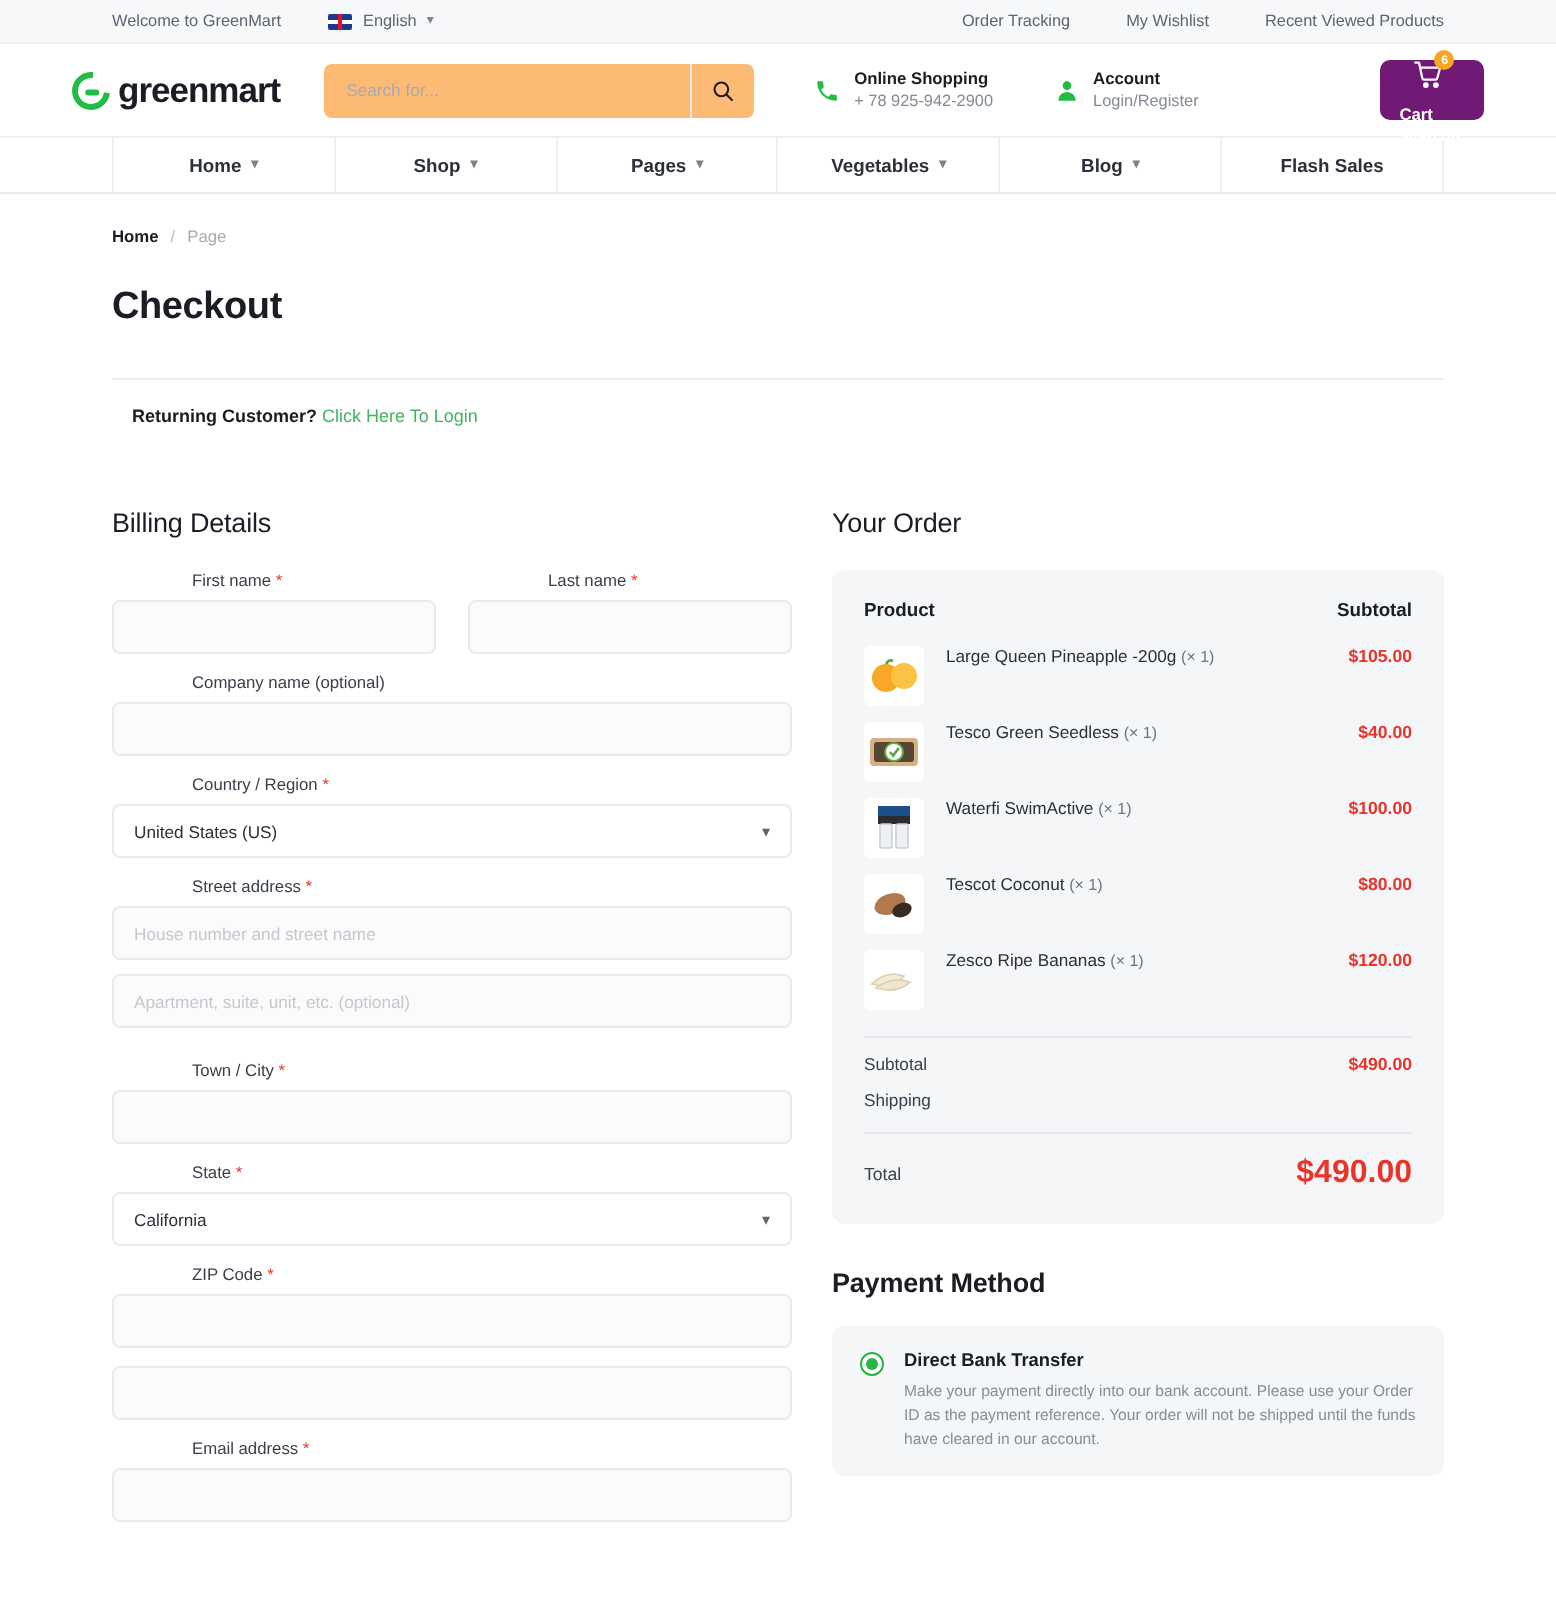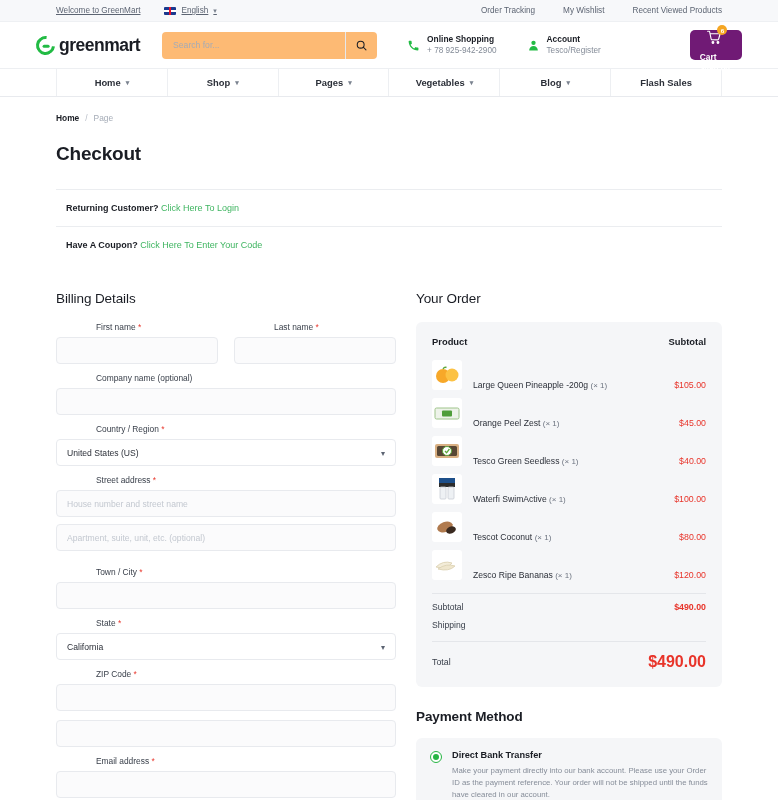--- a/index.html
+++ b/index.html
@@ -16,21 +16,21 @@
   .topbar {
     height: 22px;
     background: #f7f8fa;
     display: flex;
     align-items: center;
     padding: 0 56px;
     font-size: 8.2px;
     color: #5c6472;
     border-bottom: 1px solid #eef0f3;
   }
-  .topbar-left { display: flex; align-items: center; gap: 24px; text-decoration: underline; }
+  .topbar-left { display: flex; align-items: center; gap: 24px; }
   .topbar-right { margin-left: auto; display: flex; align-items: center; gap: 28px; }
   .topbar a { color: #5c6472; text-decoration: none; }
   .lang { display: flex; align-items: center; gap: 5px; }
   .flag {
     width: 12px; height: 8px; border-radius: 1px;
     display: inline-block; position: relative; overflow: hidden;
     background: #1b3a8f;
   }
   .flag::before {
     content: ""; position: absolute; left: 0; top: 3px;
@@ -209,35 +209,35 @@
     background: #f5f6f8;
     border-radius: 6px;
     padding: 14px 16px 16px;
   }
   .order-head {
     display: flex; justify-content: space-between;
     font-size: 9.4px; font-weight: bold; color: #1a1d24;
     padding-bottom: 9px;
   }
   .order-row {
-    display: flex; align-items: flex-end;
+    display: flex; align-items: flex-start;
     padding: 4px 0;
   }
   .thumb {
     width: 30px; height: 30px;
     background: #fff; border-radius: 3px;
     margin-right: 11px; flex-shrink: 0;
     display: flex; align-items: center; justify-content: center;
     overflow: hidden;
   }
   .thumb svg { display: block; }
   .prod-name { font-size: 8.6px; color: #2b2f38; flex: 1; }
   .qty { color: #6d7480; font-size: 8px; }
   .price {
-    font-size: 8.8px; font-weight: normal; color: #e8342a;
+    font-size: 8.8px; font-weight: bold; color: #e8342a;
     white-space: nowrap;
     padding-left: 36px;
   }
   .order-sep { border-top: 1px solid #e4e6ea; margin: 9px 0 0; }
   .tot-row {
     display: flex; justify-content: space-between;
     align-items: flex-start;
     padding: 8px 0 0;
     font-size: 8.6px; color: #3a404b;
   }
@@ -329,21 +329,21 @@
 
   <div class="hdr-item">
     <span class="hdr-ico">
       <svg width="13" height="13" viewBox="0 0 24 24" fill="#22bb44">
         <circle cx="12" cy="7" r="4"></circle>
         <path d="M4 21c0-4.4 3.6-8 8-8s8 3.6 8 8z"></path>
       </svg>
     </span>
     <span>
       <span class="hdr-txt-top" style="display:block">Account</span>
-      <span class="hdr-txt-sub" style="display:block">Tesco/Register</span>
+      <span class="hdr-txt-sub" style="display:block">Login/Register</span>
     </span>
   </div>
 
   <div class="cart-btn">
     <span class="cart-ico">
       <svg width="15" height="15" viewBox="0 0 24 24" fill="none" stroke="#fff" stroke-width="1.8" stroke-linecap="round" stroke-linejoin="round">
         <path d="M1 2h3l2.6 12.4a1.6 1.6 0 0 0 1.6 1.3h8.8a1.6 1.6 0 0 0 1.6-1.3L21 6H5"></path>
         <circle cx="9.5" cy="20" r="1.4" fill="#fff"></circle>
         <circle cx="17.5" cy="20" r="1.4" fill="#fff"></circle>
       </svg>
@@ -389,24 +389,20 @@
     <span class="bc-sep">/</span>
     <span class="bc-cur">Page</span>
   </div>
 
   <h1 class="page-title">Checkout</h1>
 
   <div class="notice" style="margin-top:24px">
     <span class="notice-q">Returning Customer?</span>
     <a href="#" class="notice-a">Click Here To Login</a>
   </div>
-  <div class="notice">
-    <span class="notice-q">Have A Coupon?</span>
-    <a href="#" class="notice-a">Click Here To Enter Your Code</a>
-  </div>
 
   <div class="cols">
 
     <div class="col-left">
       <div class="sec-title">Billing Details</div>
 
       <div class="field-row">
         <div class="field">
           <label class="flabel">
             <span>First name</span>
@@ -510,33 +506,20 @@
               <path d="M11 9 q1.5-2.5 3.5-1.5" stroke="#5da83c" stroke-width="1.4" fill="none"></path>
             </svg>
           </div>
           <span class="prod-name">
             <span>Large Queen Pineapple -200g</span>
             <span class="qty">(× 1)</span>
           </span>
           <span class="price">$105.00</span>
         </div>
 
-        <div class="order-row">
-          <div class="thumb">
-            <svg width="30" height="30" viewBox="0 0 30 30">
-              <rect x="3" y="10" width="24" height="11" rx="1.5" fill="#eef3ea" stroke="#9ec48a" stroke-width="1"></rect>
-              <rect x="10" y="12.5" width="10" height="6" rx="1" fill="#4f9e3a"></rect>
-            </svg>
-          </div>
-          <span class="prod-name">
-            <span>Orange Peel Zest</span>
-            <span class="qty">(× 1)</span>
-          </span>
-          <span class="price">$45.00</span>
-        </div>
 
         <div class="order-row">
           <div class="thumb">
             <svg width="30" height="30" viewBox="0 0 30 30">
               <rect x="3" y="8" width="24" height="14" rx="2" fill="#d9b083"></rect>
               <rect x="5" y="10" width="20" height="10" rx="1.5" fill="#e8ca a0" fill-opacity="0.6"></rect>
               <circle cx="15" cy="15" r="4.5" fill="#ffffff" stroke="#5da83c" stroke-width="1"></circle>
               <path d="M13 15 l1.6 1.8 L17.4 13" stroke="#5da83c" stroke-width="1.3" fill="none"></path>
             </svg>
           </div>

